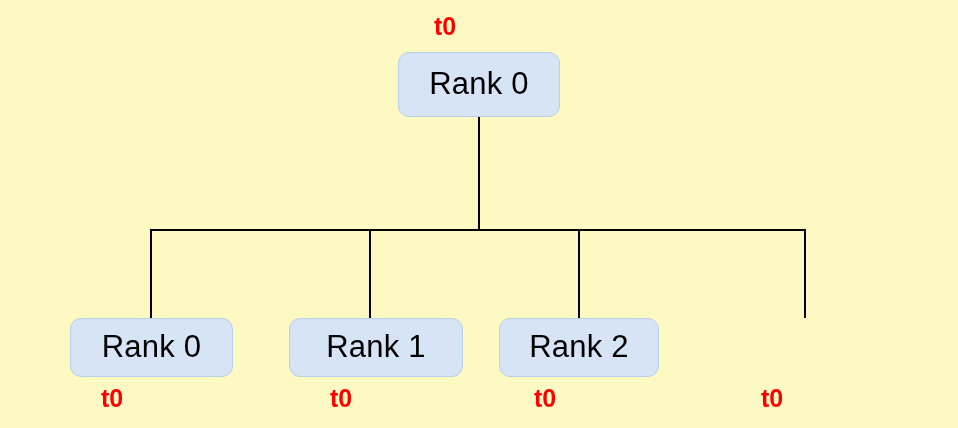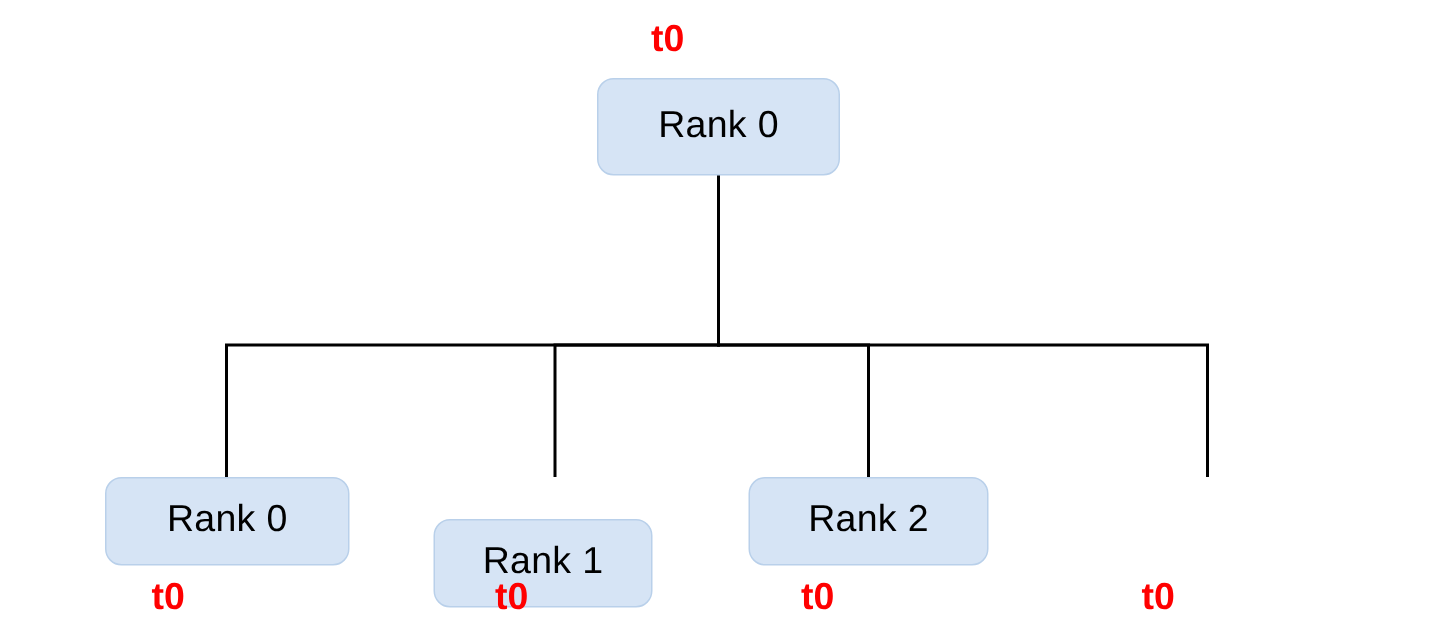--- a/index.html
+++ b/index.html
@@ -8,34 +8,34 @@
     padding: 0;
     background: #000000;
   }
   body {
     font-family: "Liberation Sans", sans-serif;
   }
   #canvas {
     position: relative;
     width: 958px;
     height: 428px;
-    background: #ffffff;
+    background: #fef9c3;
     overflow: hidden;
   }
   .node {
     position: absolute;
     box-sizing: border-box;
     background: #d6e4f5;
     border: 1px solid #b9d0ea;
     border-radius: 11px;
     display: flex;
     align-items: center;
     justify-content: center;
     color: #000000;
-    font-size: 25px;
+    font-size: 31px;
     font-family: "Liberation Sans", sans-serif;
     line-height: 1;
     letter-spacing: 0.2px;
     white-space: nowrap;
   }
   .node-label {
     display: block;
     transform: translateY(-1px);
   }
   .tag {
@@ -53,21 +53,21 @@
     top: 52px;
     width: 162px;
     height: 65px;
   }
   #tag-root {
     left: 434px;
     top: 14px;
   }
   
   #node-leaf-0 { left: 70px;  top: 318px; width: 163px; height: 59px; }
-  #node-leaf-1 { left: 289px; top: 318px; width: 146px; height: 59px; margin-top: 28px; }
+  #node-leaf-1 { left: 289px; top: 318px; width: 174px; height: 59px; }
   #node-leaf-2 { left: 499px; top: 318px; width: 160px; height: 59px; }
   #node-leaf-3 { left: 725px; top: 318px; width: 161px; height: 59px; }
 
   #tag-leaf-0 { left: 101px; top: 386px; }
   #tag-leaf-1 { left: 330px; top: 386px; }
   #tag-leaf-2 { left: 534px; top: 386px; }
   #tag-leaf-3 { left: 761px; top: 386px; }
 
   
   #edges {

